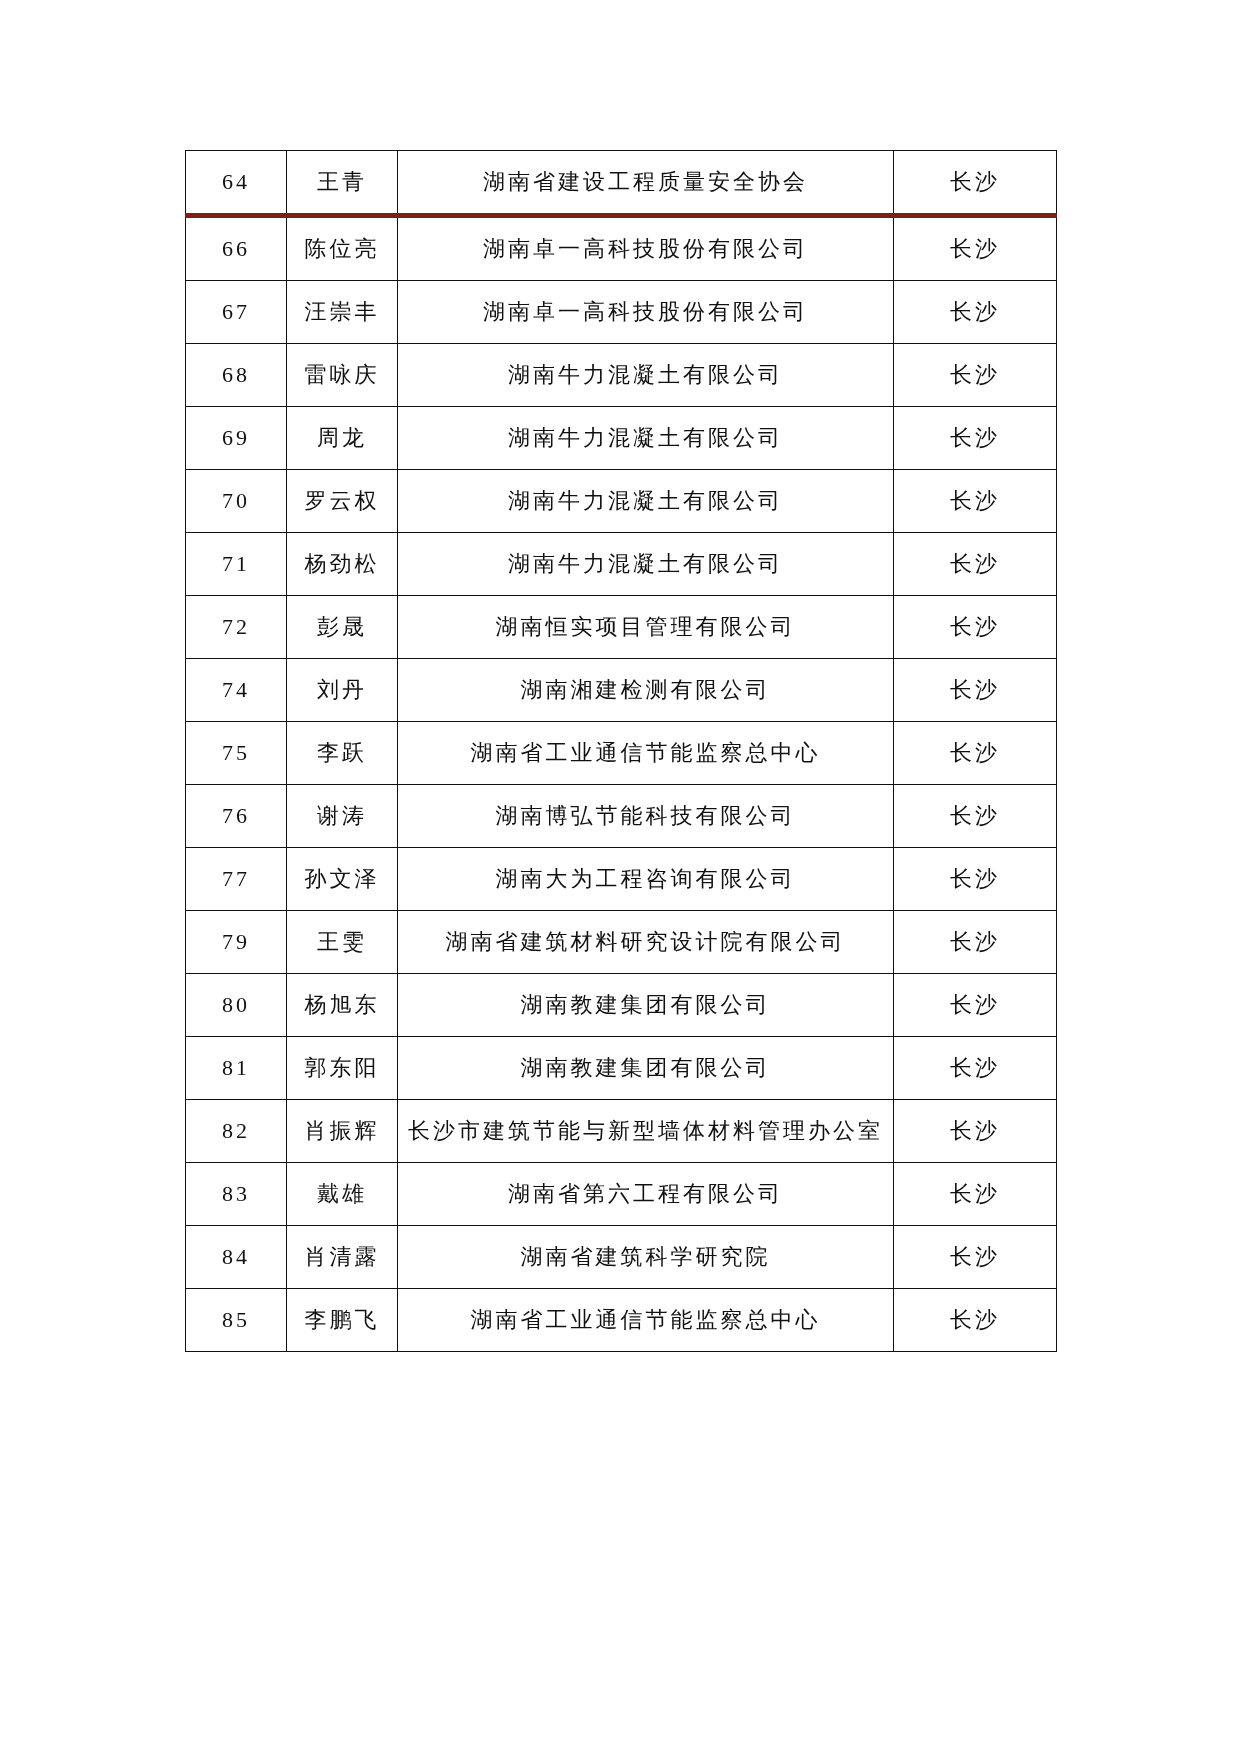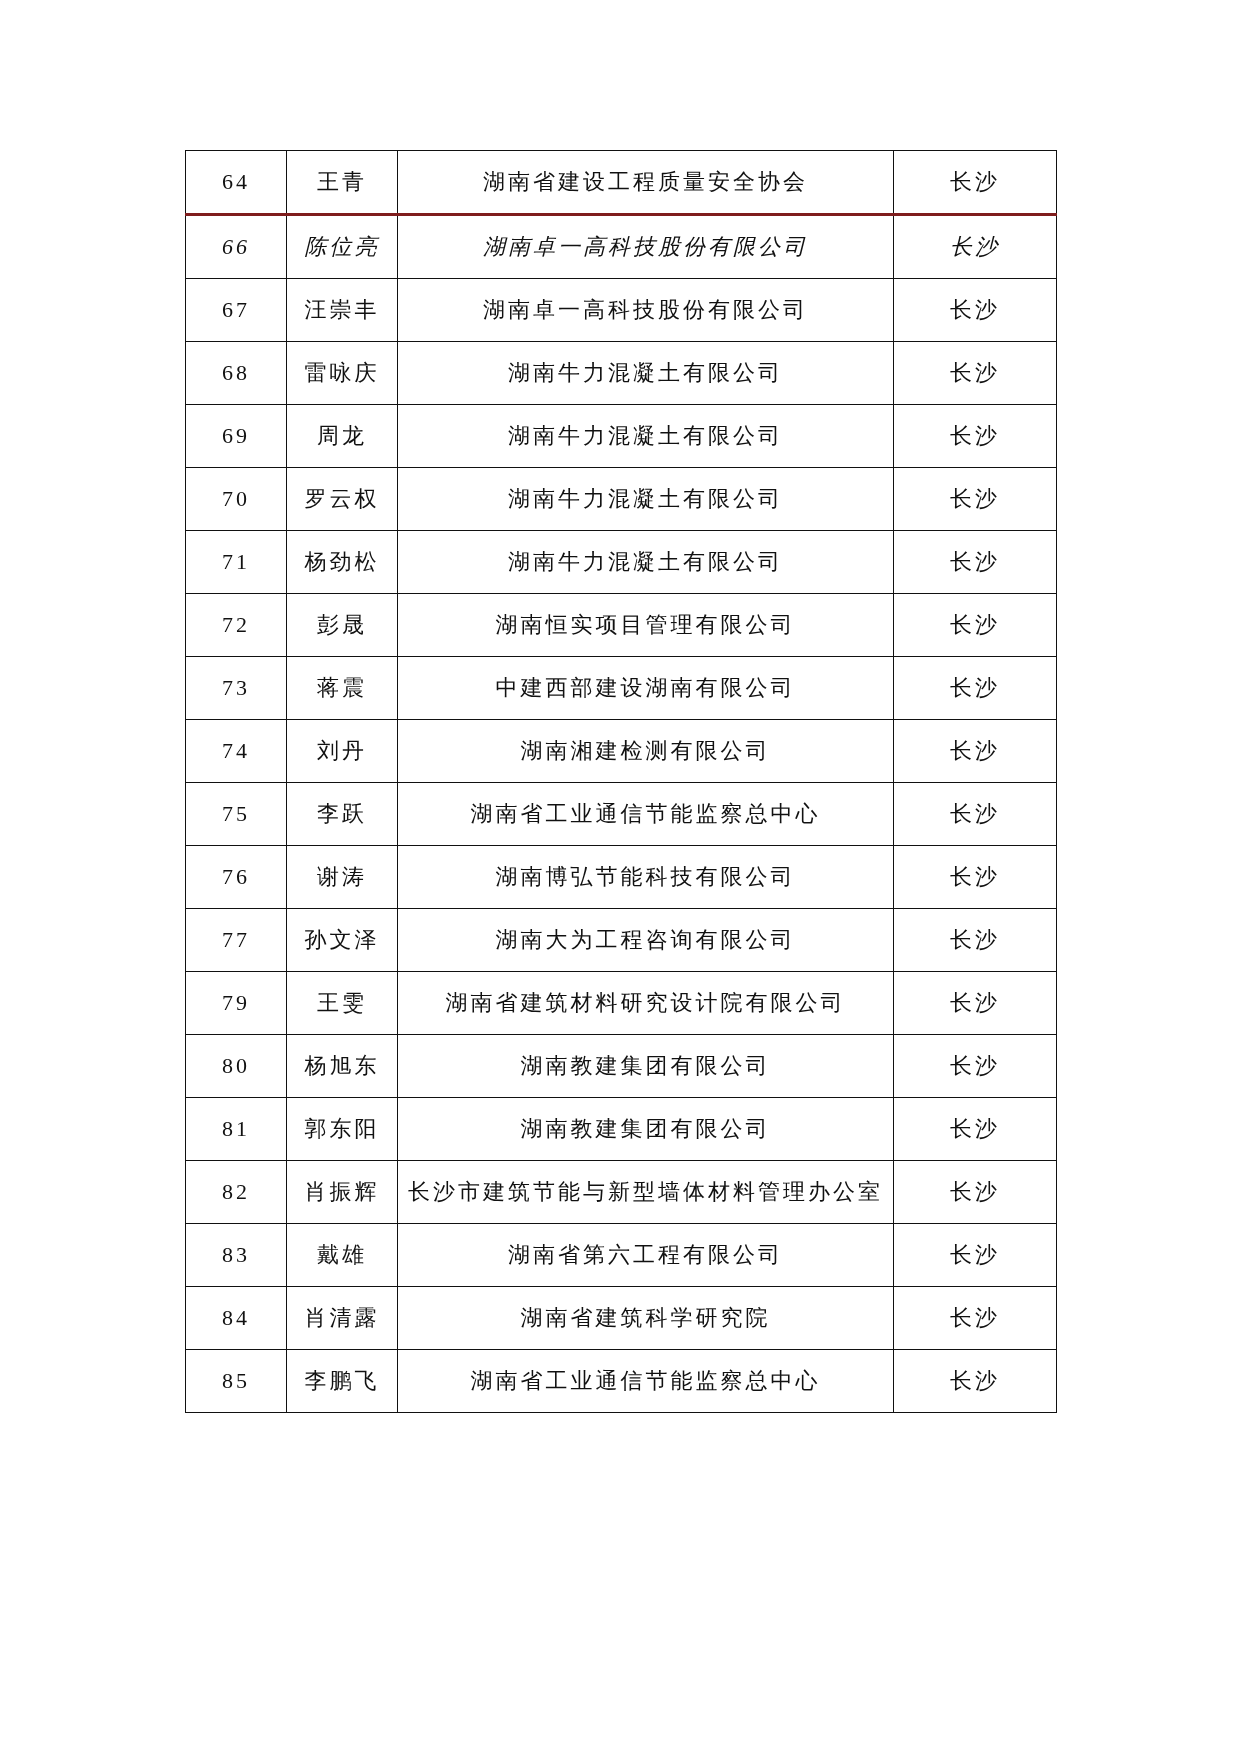--- a/index.html
+++ b/index.html
@@ -7,21 +7,21 @@
          font-family: "DejaVu Serif", "Liberation Serif", serif; color: #111; }
   .page { position: absolute; left: 0; top: 0; width: 1004px; height: 1754px; background: #fff; }
   table.roster { position: absolute; left: 185px; top: 150px; width: 870px;
          border-collapse: collapse; table-layout: fixed; }
   table.roster td { border: 1.5px solid #111; height: 62px; padding: 0;
          text-align: center; vertical-align: middle; font-size: 22px; letter-spacing: 3px; }
   td.c-no { width: 100px; font-family: "Liberation Serif", serif; letter-spacing: 0; font-size: 23px; }
   td.c-name { width: 110px; }
   td.c-org { width: 495px; }
   td.c-city { width: 162px; }
-  tr.thick-top td { border-top: 3px solid #7f1d1d; font-style: italic; }
+  tr.thick-top td { border-top: 5px solid #7f1d1d; }
 </style>
 </head>
 <body>
 
 <div class="page">
   <table class="roster">
     <tbody id="roster-body">
     <tr>
           <td class="c-no">64</td>
           <td class="c-name">王青</td>
@@ -61,26 +61,20 @@
         <tr>
           <td class="c-no">71</td>
           <td class="c-name">杨劲松</td>
           <td class="c-org">湖南牛力混凝土有限公司</td>
           <td class="c-city">长沙</td>
         </tr>
         <tr>
           <td class="c-no">72</td>
           <td class="c-name">彭晟</td>
           <td class="c-org">湖南恒实项目管理有限公司</td>
-          <td class="c-city">长沙</td>
-        </tr>
-        <tr>
-          <td class="c-no">73</td>
-          <td class="c-name">蒋震</td>
-          <td class="c-org">中建西部建设湖南有限公司</td>
           <td class="c-city">长沙</td>
         </tr>
         <tr>
           <td class="c-no">74</td>
           <td class="c-name">刘丹</td>
           <td class="c-org">湖南湘建检测有限公司</td>
           <td class="c-city">长沙</td>
         </tr>
         <tr>
           <td class="c-no">75</td>

